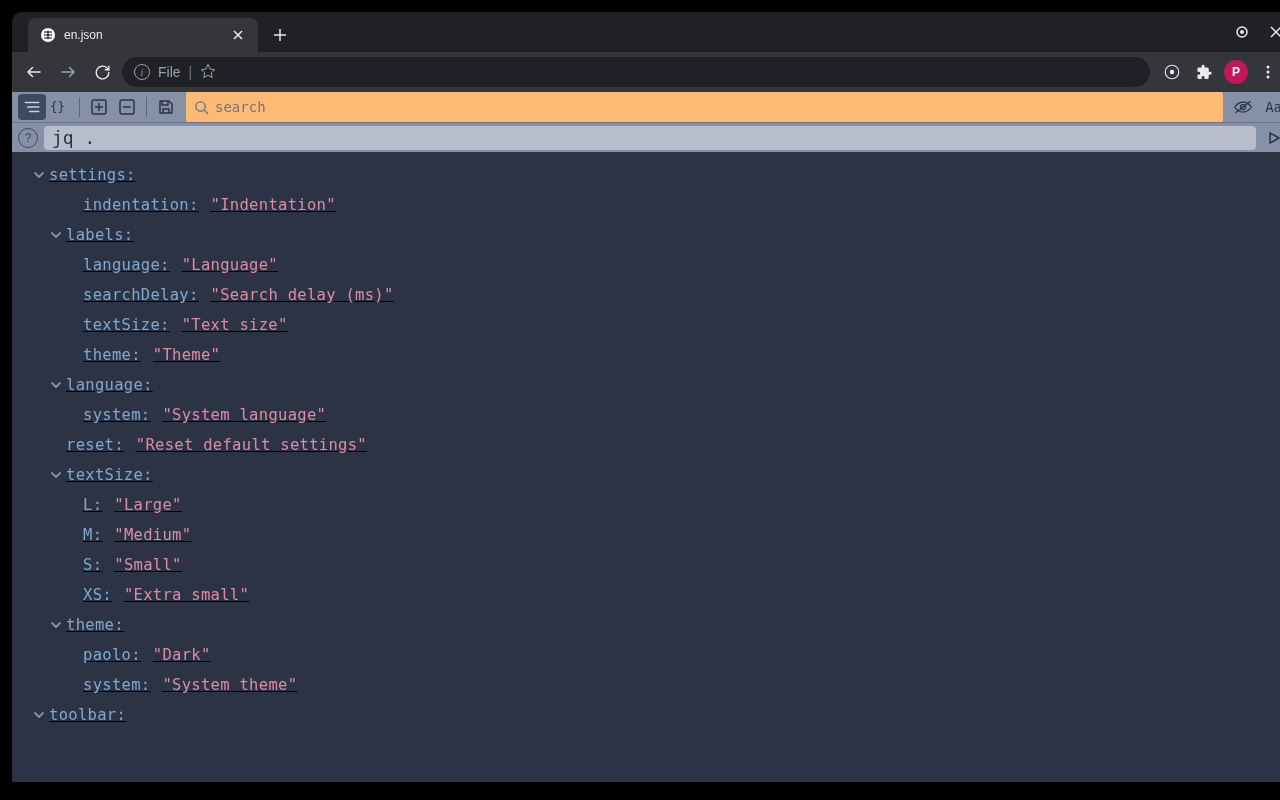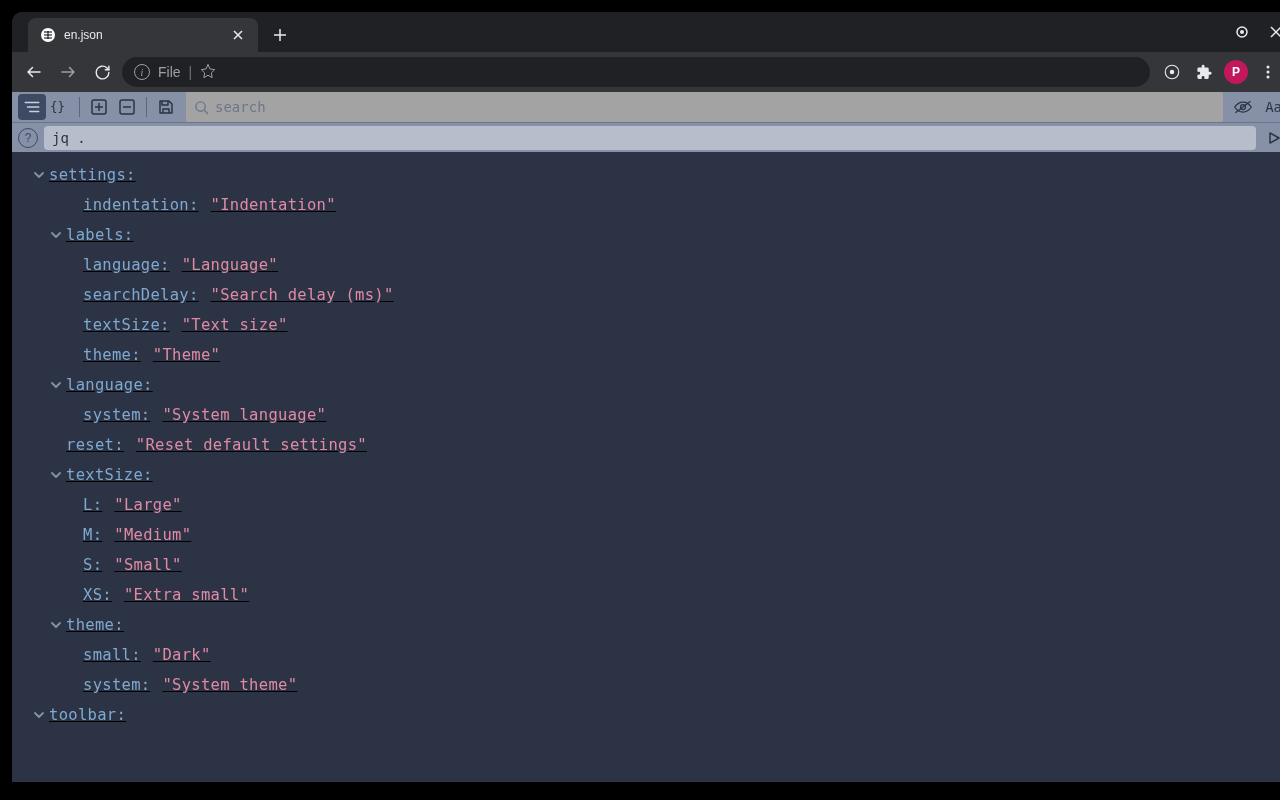--- a/index.html
+++ b/index.html
@@ -34,29 +34,29 @@
 .profile { width:24px; height:24px; border-radius:50%; background:#c2185b; color:#fff; font-size:12px; font-weight:bold; display:flex; align-items:center; justify-content:center; }
 .menu3 { color:#e8eaed; }
 
 
 .viewer { flex:1; background:#2b3345; display:flex; flex-direction:column; overflow:hidden; }
 
 .toolbar { height:30px; background:#8690a6; display:flex; align-items:center; padding:0 6px; gap:0; }
 .toolbar .tbtn { width:28px; height:26px; display:flex; align-items:center; justify-content:center; cursor:pointer; border-radius:4px; color:#2b3345; }
 .toolbar .tbtn.active { background:#3e4a63; color:#c9cfdb; }
 .toolbar .divider { width:1px; height:20px; background:#5c667c; margin:0 5px; }
-.toolbar .search-wrap { flex:1; margin:0 6px; height:24px; background:#a3a3a3; border-radius:4px; display:flex; align-items:center; padding:16px 8px; gap:6px; }
+.toolbar .search-wrap { flex:1; margin:0 6px; height:24px; background:#fdba74; border-radius:4px; display:flex; align-items:center; padding:16px 8px; gap:6px; }
 .toolbar .search-wrap input { flex:1; background:transparent; border:none; outline:none; font-family:'DejaVu Sans Mono','Menlo','Consolas',monospace; font-size:14px; color:#2b3345; }
 .toolbar .search-wrap input::placeholder { color:#6c7689; }
 .toolbar .right { display:flex; align-items:center; gap:4px; }
 
 .jqrow { height:30px; background:#8690a6; display:flex; align-items:center; padding:0 6px; gap:6px; border-top:1px solid #6c768a; }
 .jqrow .help { width:20px; height:20px; border:1.5px solid #3e4a63; border-radius:50%; display:flex; align-items:center; justify-content:center; font-size:12px; color:#3e4a63; cursor:pointer; }
 .jqrow .jq-input { flex:1; height:24px; background:#b7bdcb; border-radius:4px; display:flex; align-items:center; padding:0 8px; }
-.jqrow .jq-input span { font-family:'DejaVu Sans Mono','Menlo','Consolas',monospace; font-size:14px; color:#2b3345; }
+.jqrow .jq-input span { font-family:'DejaVu Sans Mono','Menlo','Consolas',monospace; font-size:18px; color:#2b3345; }
 .jqrow .run { width:24px; height:24px; display:flex; align-items:center; justify-content:center; cursor:pointer; color:#3e4a63; }
 
 .tree-wrap { flex:1; overflow-y:scroll; padding:8px 4px 0 20px;text-decoration:underline; }
 .tree-wrap::-webkit-scrollbar { width:14px; }
 .tree-wrap::-webkit-scrollbar-track { background:#c9cfdb; }
 .tree-wrap::-webkit-scrollbar-thumb { background:#8690a6; border-radius:2px; }
 
 .tree { font-family:'DejaVu Sans Mono','Menlo','Consolas',monospace; font-size:15.5px; line-height:30px; letter-spacing:0.3px; }
 .row { display:flex; align-items:center; white-space:nowrap; }
 .caret { width:14px; height:14px; margin-right:3px; display:inline-flex; align-items:center; justify-content:center; cursor:pointer; color:#8690a6; }
@@ -329,21 +329,21 @@
             <span class="caret">
               <svg viewBox="0 0 12 12">
                 <path d="M2 4l4 4 4-4" fill="none" stroke="#8690a6" stroke-width="1.8" stroke-linecap="round" stroke-linejoin="round"></path>
               </svg>
             </span>
             <span class="key">theme:</span>
           </div>
           <div class="row">
             <span class="ind" style="width: 34px;"></span>
             <span class="nocaret"></span>
-            <span class="key">small:</span>
+            <span class="key">paolo:</span>
             <span class="str">"Dark"</span>
           </div>
           <div class="row">
             <span class="ind" style="width: 34px;"></span>
             <span class="nocaret"></span>
             <span class="key">system:</span>
             <span class="str">"System theme"</span>
           </div>
           <div class="row">
             <span class="ind" style="width: 0px;"></span>

